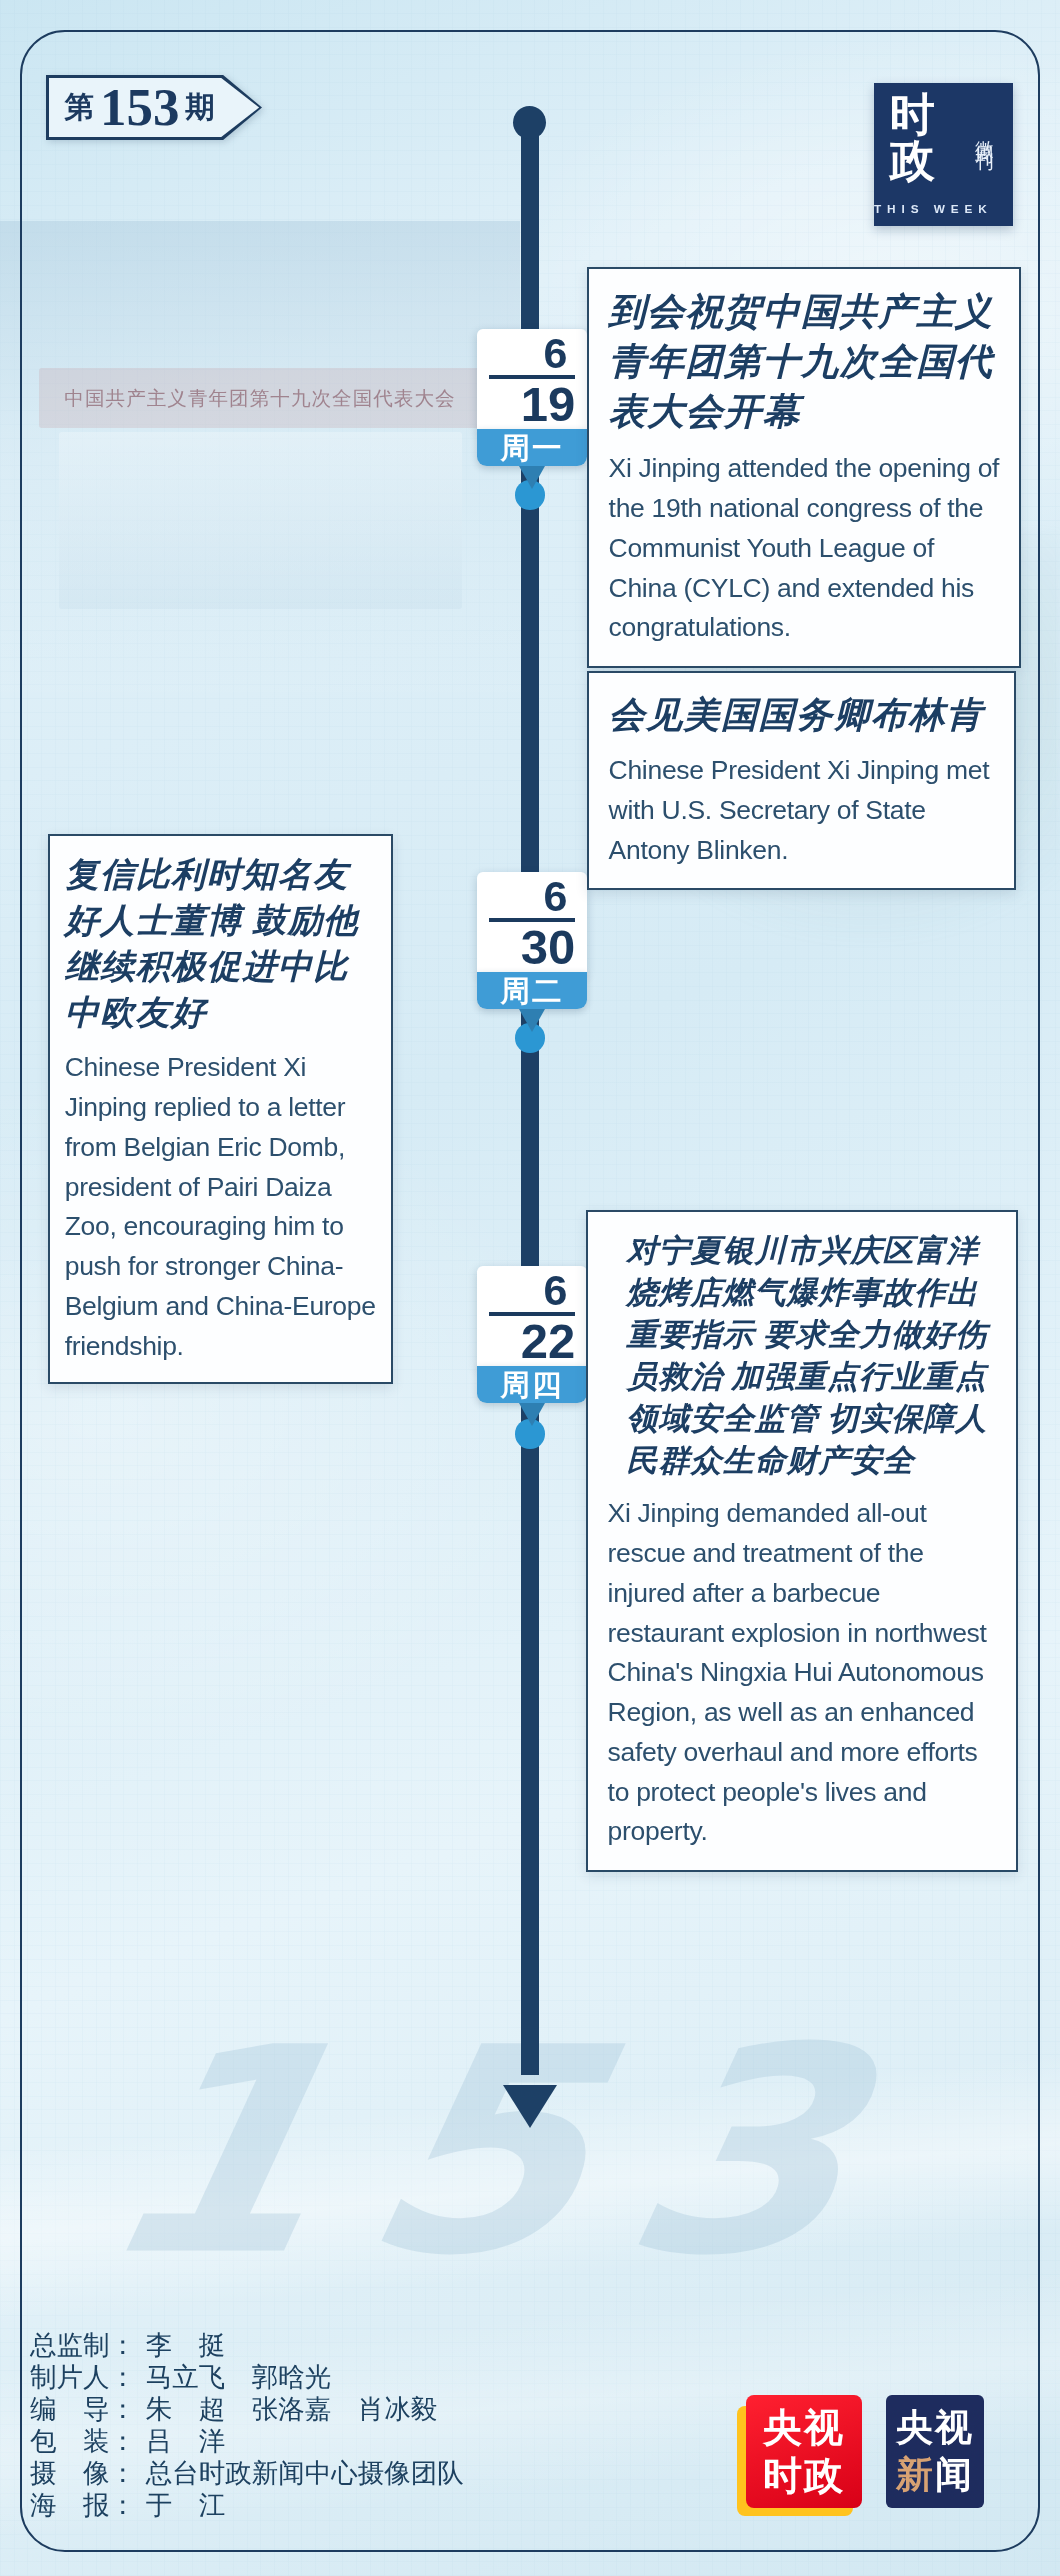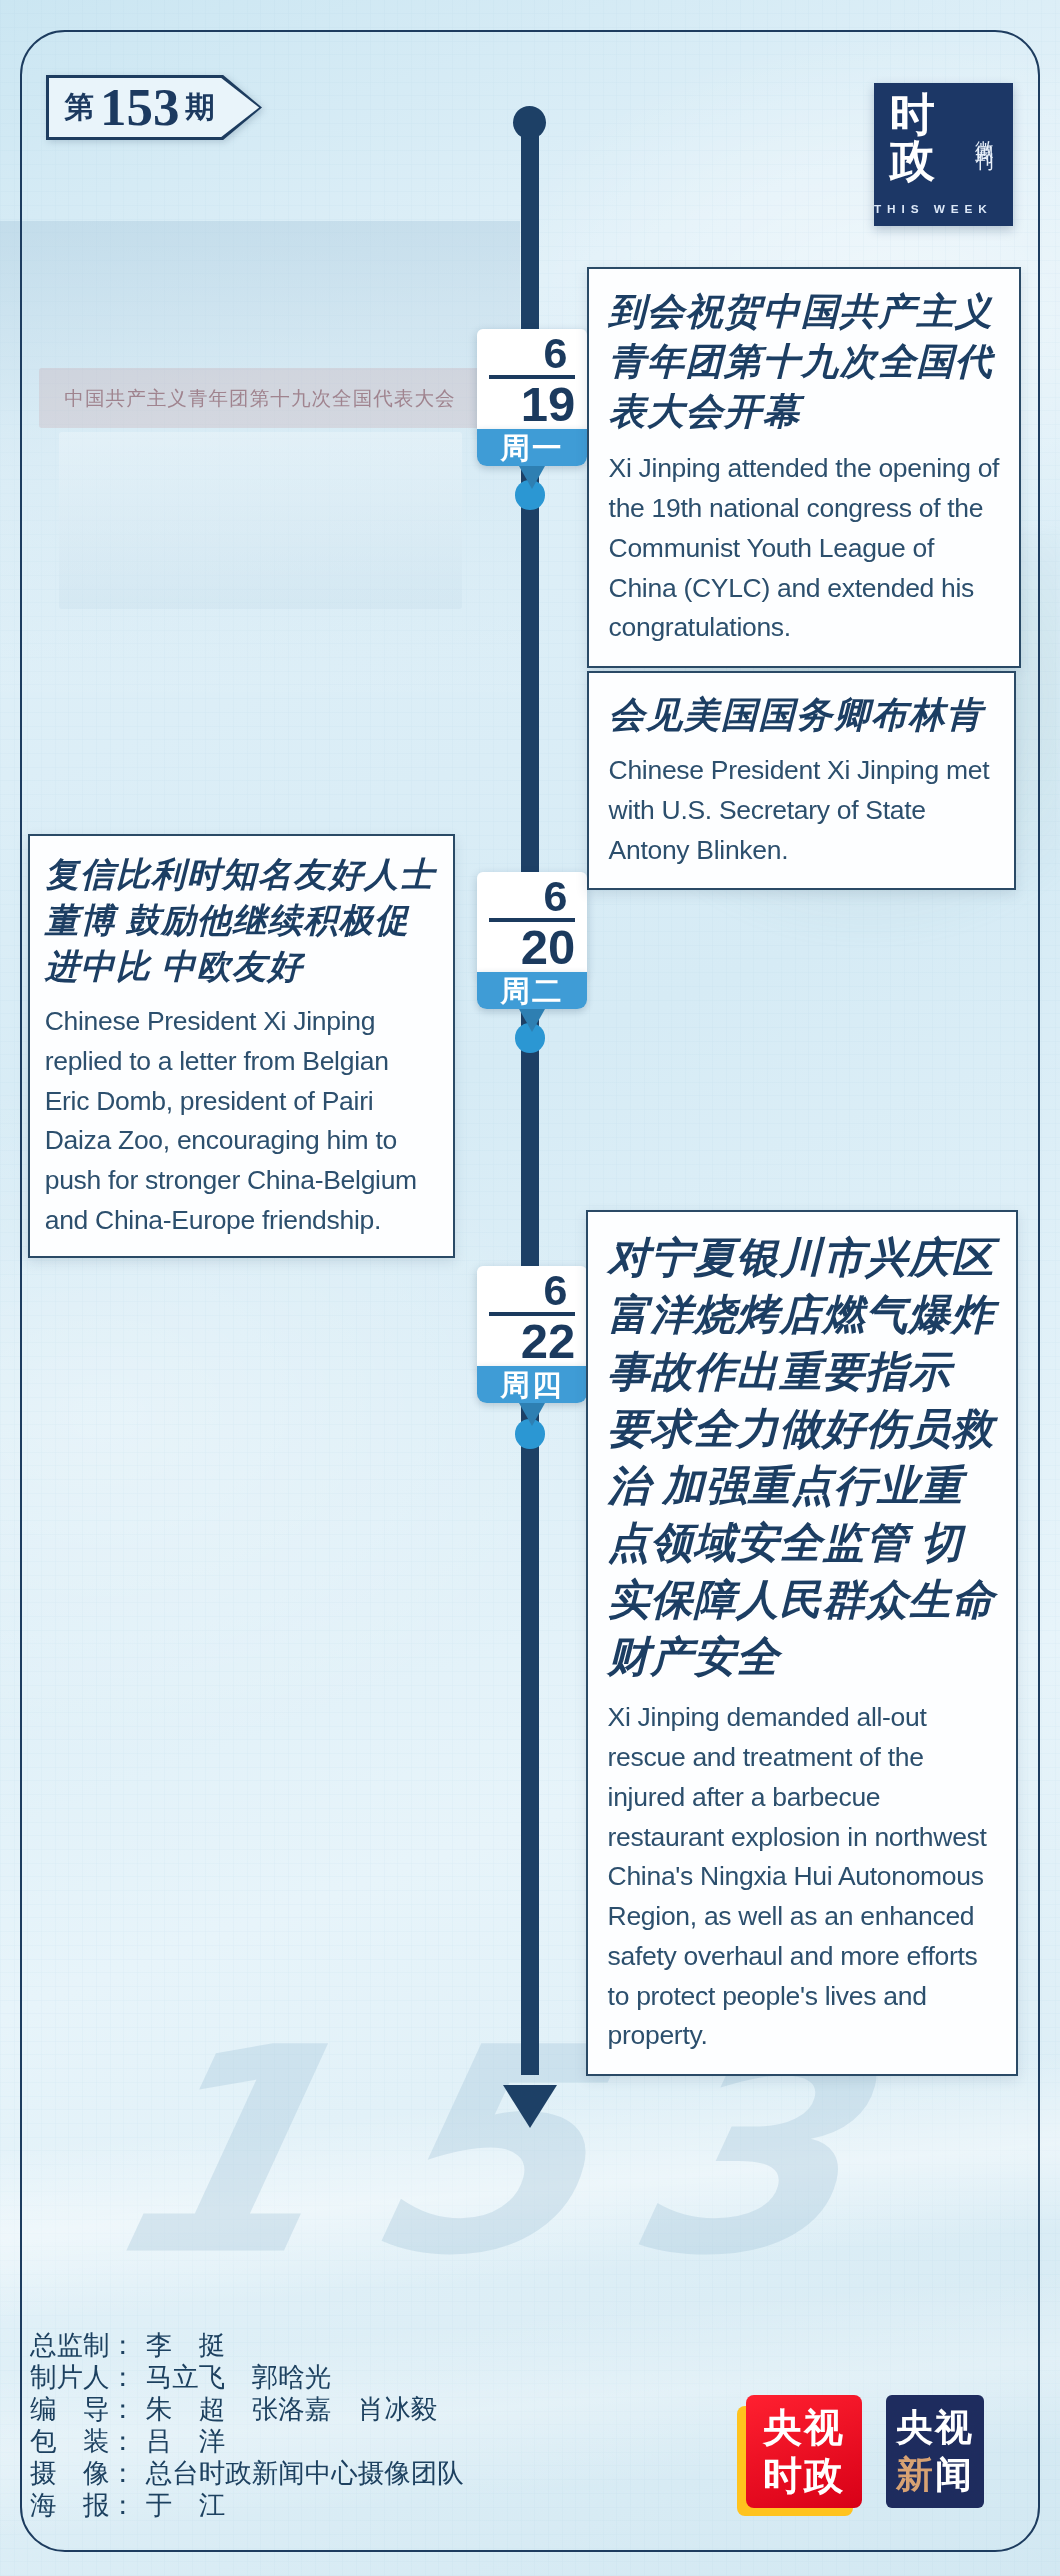--- a/index.html
+++ b/index.html
@@ -84,24 +84,24 @@
   
   .card{position:absolute;background:#fdfeff;border:2px solid #2a4a66;z-index:5;
     box-shadow:0 3.9px 11.8px rgba(30,60,90,.12);padding:17.7px 19.6px;}
   .card .zh{font-family:"Liberation Serif","DejaVu Serif",serif;font-weight:700;color:#1c3e63;
     line-height:1.36;letter-spacing:1.5px;font-style:italic;}
   .card .en{color:#2c4f6d;font-size:26.5px;line-height:1.5;letter-spacing:-0.3px;margin-top:11.8px;}
   .card1{left:587px;top:267px;width:434px;min-height:376px;}
   .card1 .zh{font-size:37px;}
   .card2{left:587px;top:671px;width:429px;min-height:157px;}
   .card2 .zh{font-size:36px;}
-  .card3{left:28px;top:834px;width:427px;min-height:417px;padding:15.7px 14.7px;}
+  .card3{left:48px;top:834px;width:345px;min-height:417px;padding:15.7px 14.7px;}
   .card3 .zh{font-size:34px;}
   .card4{left:586px;top:1210px;width:432px;min-height:616px;}
-  .card4 .zh{font-size:42px;letter-spacing:1px;}
+  .card4 .zh{font-size:31px;letter-spacing:1px;margin-left:19px;}
   
   .credits{position:absolute;left:30px;top:2313px;z-index:5;color:#1d4160;font-size:26.5px;font-weight:400;margin-top:16px;}
   .credit-row{display:flex;gap:9.8px;line-height:32px;white-space:nowrap;}
   
   .logo-red{position:absolute;left:746px;top:2395px;width:116px;height:113px;z-index:6;}
   .logo-red .yellow{position:absolute;left:-8.8px;top:10.8px;width:116px;height:110px;background:#ffc31e;border-radius:7.9px;}
   .logo-red .red{position:absolute;inset:0;background:linear-gradient(160deg,#ff2030,#d80017);border-radius:7.9px;
     display:flex;flex-direction:column;align-items:center;justify-content:center;
     color:#fff;font-size:39px;font-weight:700;line-height:1.22;letter-spacing:2px;}
   .logo-navy{position:absolute;left:886px;top:2395px;width:98px;height:113px;background:#1e2c5e;border-radius:5.9px;z-index:6;
@@ -154,21 +154,21 @@
       <div class="m-day">19</div>
     </div>
     <div class="weekday">周一</div>
     <div class="pointer"></div>
   </div>
 
   <div class="marker" style="top:872px">
     <div class="date-card">
       <div class="m-month">6</div>
       <div class="m-divider"></div>
-      <div class="m-day">20</div>
+      <div class="m-day">30</div>
     </div>
     <div class="weekday">周二</div>
     <div class="pointer"></div>
   </div>
 
   <div class="marker" style="top:1266px">
     <div class="date-card">
       <div class="m-month">6</div>
       <div class="m-divider"></div>
       <div class="m-day">22</div>

